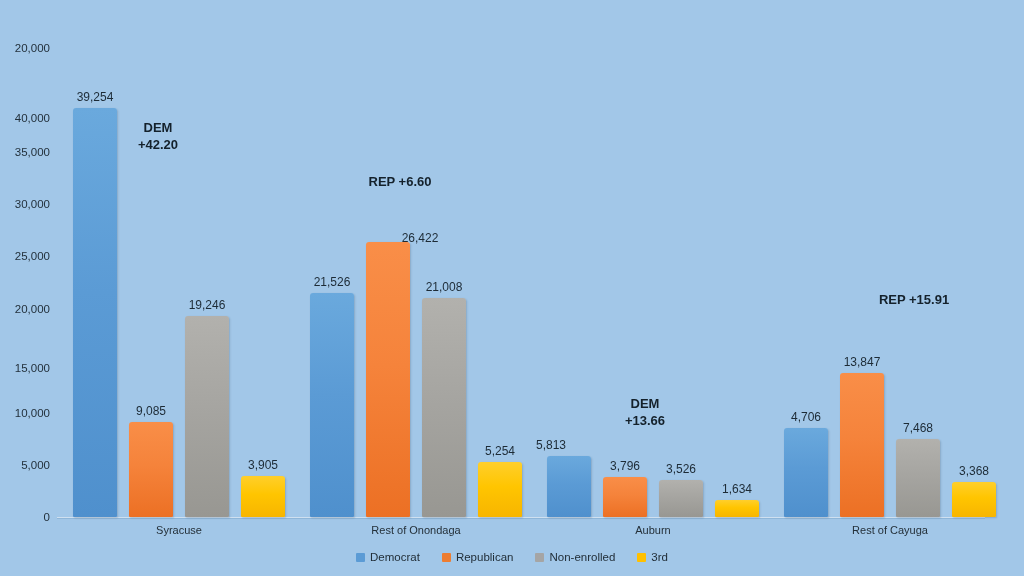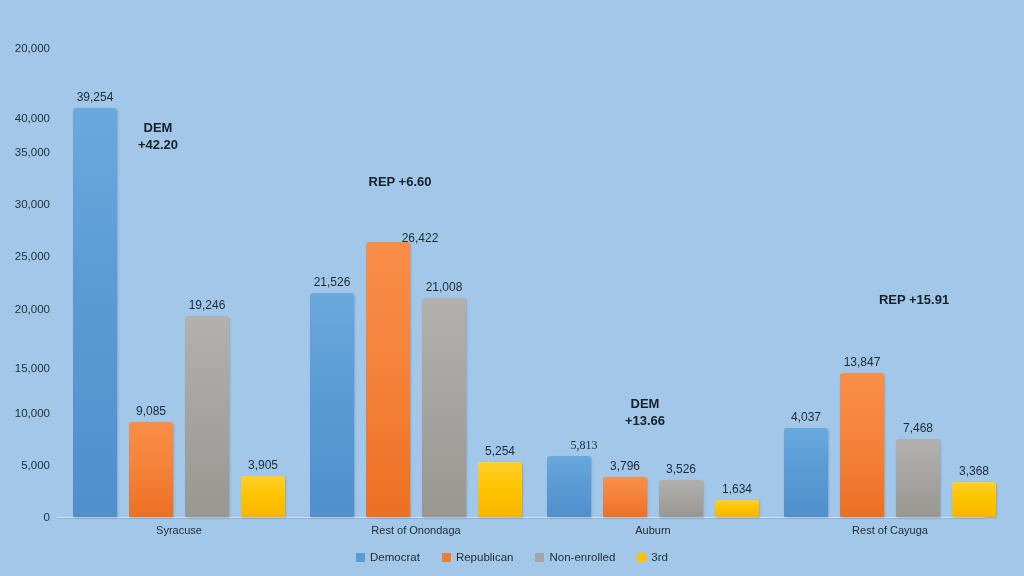--- a/index.html
+++ b/index.html
@@ -172,25 +172,25 @@
       </div>
     <div id="labels-layer">
         <div class="bar-label" style="left: 95px; top: 89.8861px;">39,254</div>
         <div class="bar-label" style="left: 151px; top: 404.314px;">9,085</div>
         <div class="bar-label" style="left: 207px; top: 298.414px;">19,246</div>
         <div class="bar-label" style="left: 263px; top: 458.301px;">3,905</div>
         <div class="bar-label" style="left: 332px; top: 274.651px;">21,526</div>
         <div class="bar-label" style="left: 388px; top: 231px; margin-left: 32px;">26,422</div>
         <div class="bar-label" style="left: 444px; top: 280.05px;">21,008</div>
         <div class="bar-label" style="left: 500px; top: 444.242px;">5,254</div>
-        <div class="bar-label" style="left: 584px; top: 438.416px; font-family: Liberation Serif, serif;">5,813</div>
+        <div class="bar-label" style="left: 551px; top: 438.416px;">5,813</div>
         <div class="bar-label" style="left: 625px; top: 459.437px;">3,796</div>
         <div class="bar-label" style="left: 681px; top: 462.251px;">3,526</div>
         <div class="bar-label" style="left: 737px; top: 481.97px;">1,634</div>
-        <div class="bar-label" style="left: 806px; top: 409.817px;">4,037</div>
+        <div class="bar-label" style="left: 806px; top: 409.817px;">4,706</div>
         <div class="bar-label" style="left: 862px; top: 354.683px;">13,847</div>
         <div class="bar-label" style="left: 918px; top: 421.167px;">7,468</div>
         <div class="bar-label" style="left: 974px; top: 463.898px;">3,368</div>
       </div>
     <div id="cats-layer">
         <div class="cat-label" style="left: 179px;">Syracuse</div>
         <div class="cat-label" style="left: 416px;">Rest of Onondaga</div>
         <div class="cat-label" style="left: 653px;">Auburn</div>
         <div class="cat-label" style="left: 890px;">Rest of Cayuga</div>
       </div>

